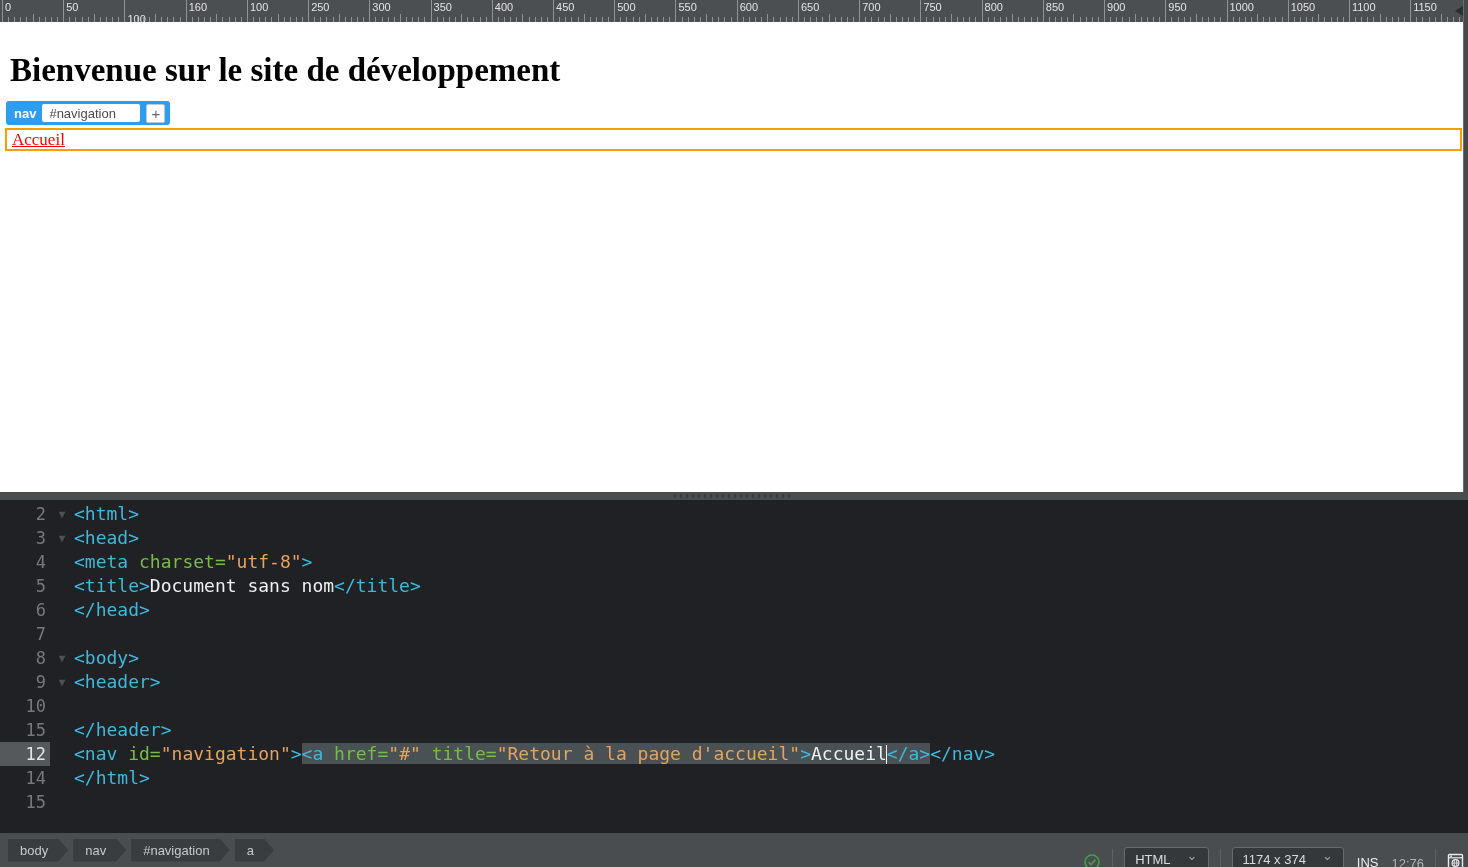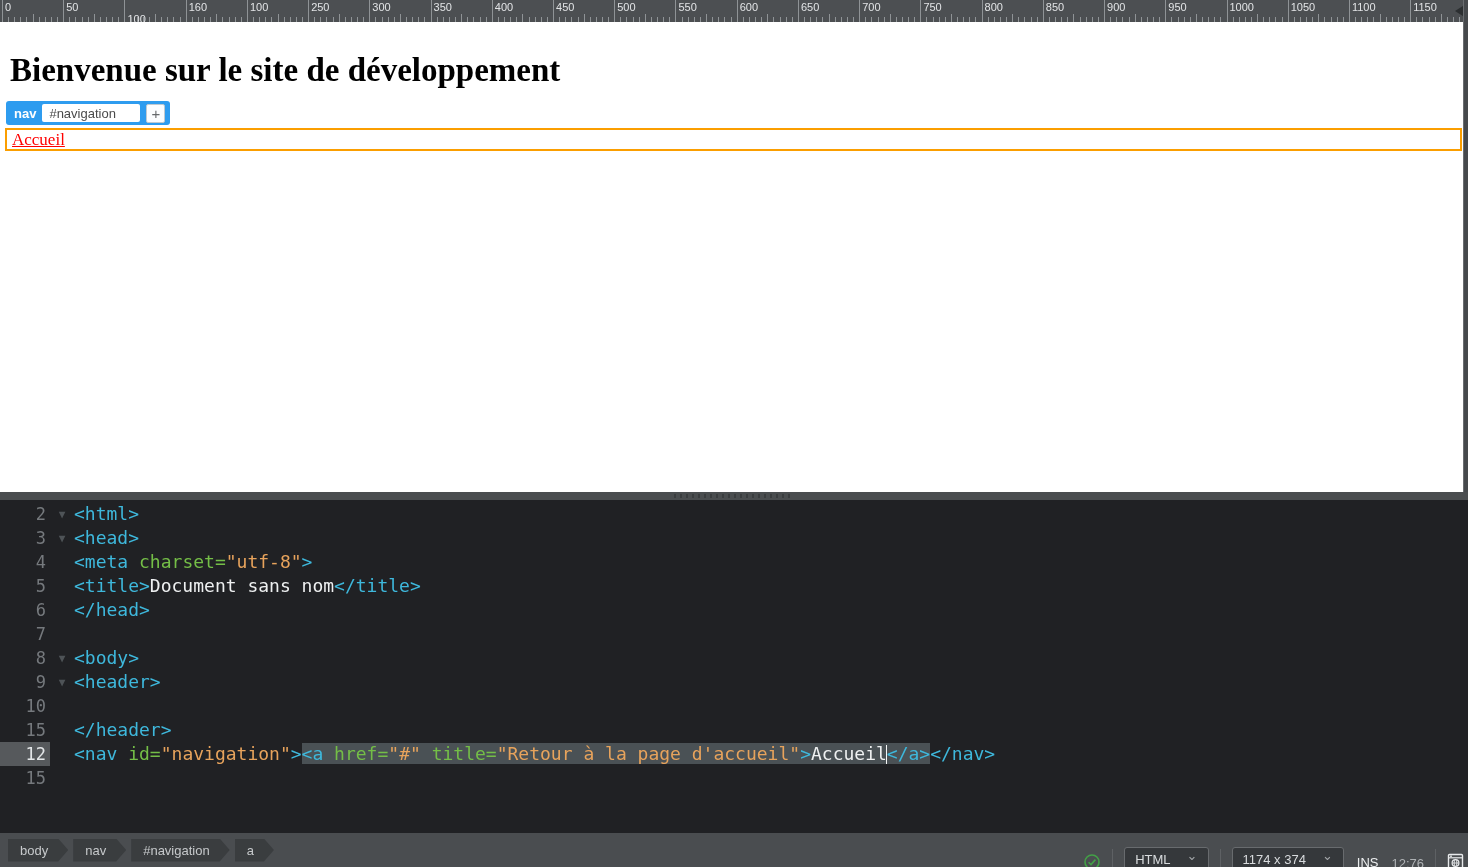--- a/index.html
+++ b/index.html
@@ -424,20 +424,25 @@
         <span class="num">15</span>
         <span class="fold"></span>
         <span class="ct"><span class="c-tag">&lt;/header&gt;</span></span>
       </div>
       <div class="row active">
         <span class="num">12</span>
         <span class="fold"></span>
         <span class="ct"><span class="c-tag">&lt;nav </span><span class="c-attr">id=</span><span class="c-str">"navigation"</span><span class="c-tag">&gt;</span><span class="c-tag sel">&lt;a </span><span class="c-attr sel">href=</span><span class="c-str sel">"#"</span><span class="c-txt sel"> </span><span class="c-attr sel">title=</span><span class="c-str sel">"Retour à la page d'accueil"</span><span class="c-tag sel">&gt;</span><span class="c-txt sel">Accueil</span><span class="cursor"></span><span class="c-tag sel">&lt;/a&gt;</span><span class="c-tag">&lt;/nav&gt;</span></span>
       </div>
       <div class="row">
+        <span class="num">14</span>
+        <span class="fold"></span>
+        <span class="ct"><span class="c-tag">&lt;/html&gt;</span></span>
+      </div>
+      <div class="row">
         <span class="num">15</span>
         <span class="fold"></span>
         <span class="ct"></span>
       </div>
     </div>
 
   <div class="statusbar">
     <div class="crumbs" id="crumbs">
         <div class="crumb">body</div>
         <div class="crumb">nav</div>

